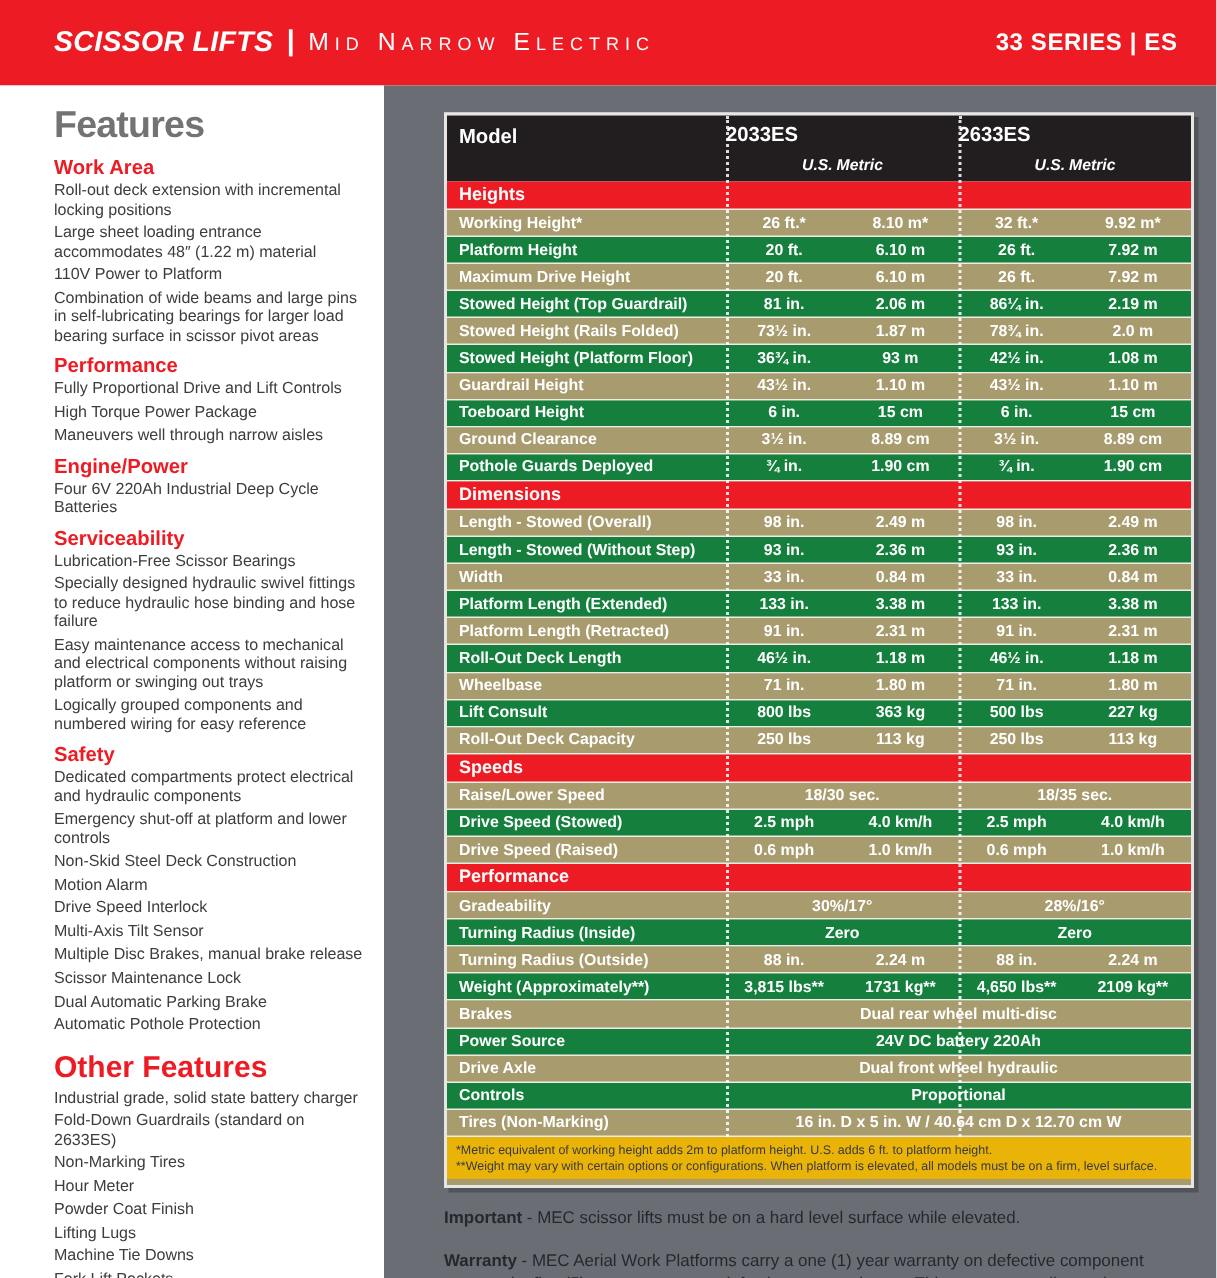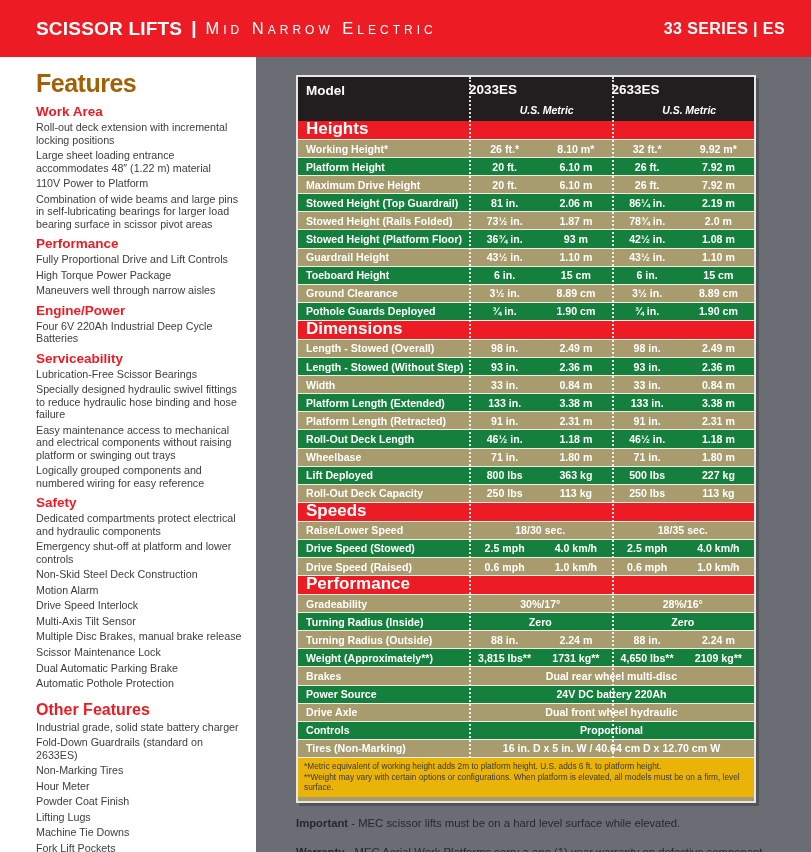--- a/index.html
+++ b/index.html
@@ -5,53 +5,53 @@
   * { margin:0; padding:0; box-sizing:border-box; }
   html,body { width:811px; height:852px; }
   body { font-family:"Liberation Sans", sans-serif; background:#ffffff; overflow:hidden; }
   .page { position:relative; width:811px; height:852px; background:#fff; overflow:hidden; }
 
   
   .topbar { position:absolute; top:0; left:0; width:811px; height:57px; background:#ED1C24;
             color:#fff; display:flex; align-items:center; justify-content:space-between;
             padding:0 26px 0 36px; }
   .brand { display:flex; align-items:center; gap:9px; }
-  .brand-title { font-size:19px; font-weight:bold; letter-spacing:0.2px; }
+  .brand-title { font-size:19px; font-weight:bold; letter-spacing:0.2px;font-style:italic; }
   .brand-divider { font-size:19px; font-weight:bold; margin-top:-2px; }
   .brand-subtitle { font-variant:small-caps; letter-spacing:4px; font-size:16.5px; }
   .series { font-weight:bold; font-size:16px; letter-spacing:0.4px;margin-left:11px; }
 
   
   .left-col { position:absolute; top:57px; left:0; width:256px; height:795px; background:#fff;
               padding:12px 10px 0 36px; overflow:hidden; }
-  .features-title { color:#a16207; font-size:25px; font-weight:bold; letter-spacing:-0.5px; margin-bottom:1px; }
+  .features-title { color:#737373; font-size:25px; font-weight:bold; letter-spacing:-0.5px; margin-bottom:1px; }
   .feat-h { color:#ED1C24; font-size:13.5px; font-weight:bold; margin:6px 0 2px; }
-  .feat-h.large { font-size:16px; margin-top:11px; }
+  .feat-h.large { font-size:20px; margin-top:11px; }
   .feat-item { color:#3D3D3F; font-size:10.7px; line-height:1.17; margin:0 0 3px; }
 
   
   .right-panel { position:absolute; top:57px; left:256px; width:555px; height:795px;
                  background:#6A6E74; padding:18px 0 0 40px; }
 
   
-  .spec-table { width:460px; background:#fff; border:2px solid #E7E6E2;
+  .spec-table { width:500px; background:#fff; border:2px solid #E7E6E2;
                 box-shadow:3px 3px 0 rgba(35,37,41,0.35); }
   .tbl-grid { position:relative; }
   .dotline { position:absolute; top:0; bottom:0; width:0; border-left:2px dotted rgba(255,255,255,0.85); z-index:5; }
   .dotline.d1 { left:37.5%; }
   .dotline.d2 { left:68.75%; }
 
   .tbl-header { background:#221E1F; color:#fff; display:flex; height:44px; }
   .model-label { width:37.5%; font-weight:bold; font-size:13.5px; padding:6px 0 0 8px; }
   .model-group { width:31.25%; display:flex; flex-direction:row; }
   .model-name { text-align:center; font-weight:bold; font-size:13.5px; padding-top:5px; }
   .units { display:flex; margin-top:auto; padding-bottom:5px;font-style:italic; }
   .units span { width:50%; text-align:center; font-weight:bold; font-size:10.5px; }
 
-  .section-bar { background:#ED1C24; color:#fff; font-weight:bold; font-size:17px;
+  .section-bar { background:#ED1C24; color:#fff; font-weight:bold; font-size:12px;
                  height:19px; line-height:16px; padding-left:8px; border-bottom:1px solid #EFEDE6; }
   .spec-row { display:flex; height:18.1px; align-items:center; border-bottom:1px solid #EFEDE6;
               color:#fff; font-weight:bold; font-size:10.6px; }
   .spec-row.tan { background:#A89B6E; }
   .spec-row.slate { background:#15803d; }
   .row-label { width:37.5%; padding-left:8px; white-space:nowrap; overflow:hidden; }
   .cell { text-align:center; }
   .cell.s1 { width:15.625%; }
   .cell.s2 { width:31.25%; }
   .cell.s4 { width:62.5%; }
@@ -257,21 +257,21 @@
               <div class="cell s1">1.18 m</div>
             </div>
             <div class="spec-row tan">
               <div class="row-label">Wheelbase</div>
               <div class="cell s1">71 in.</div>
               <div class="cell s1">1.80 m</div>
               <div class="cell s1">71 in.</div>
               <div class="cell s1">1.80 m</div>
             </div>
             <div class="spec-row slate">
-              <div class="row-label">Lift Deployed</div>
+              <div class="row-label">Lift Consult</div>
               <div class="cell s1">800 lbs</div>
               <div class="cell s1">363 kg</div>
               <div class="cell s1">500 lbs</div>
               <div class="cell s1">227 kg</div>
             </div>
             <div class="spec-row tan">
               <div class="row-label">Roll-Out Deck Capacity</div>
               <div class="cell s1">250 lbs</div>
               <div class="cell s1">113 kg</div>
               <div class="cell s1">250 lbs</div>

